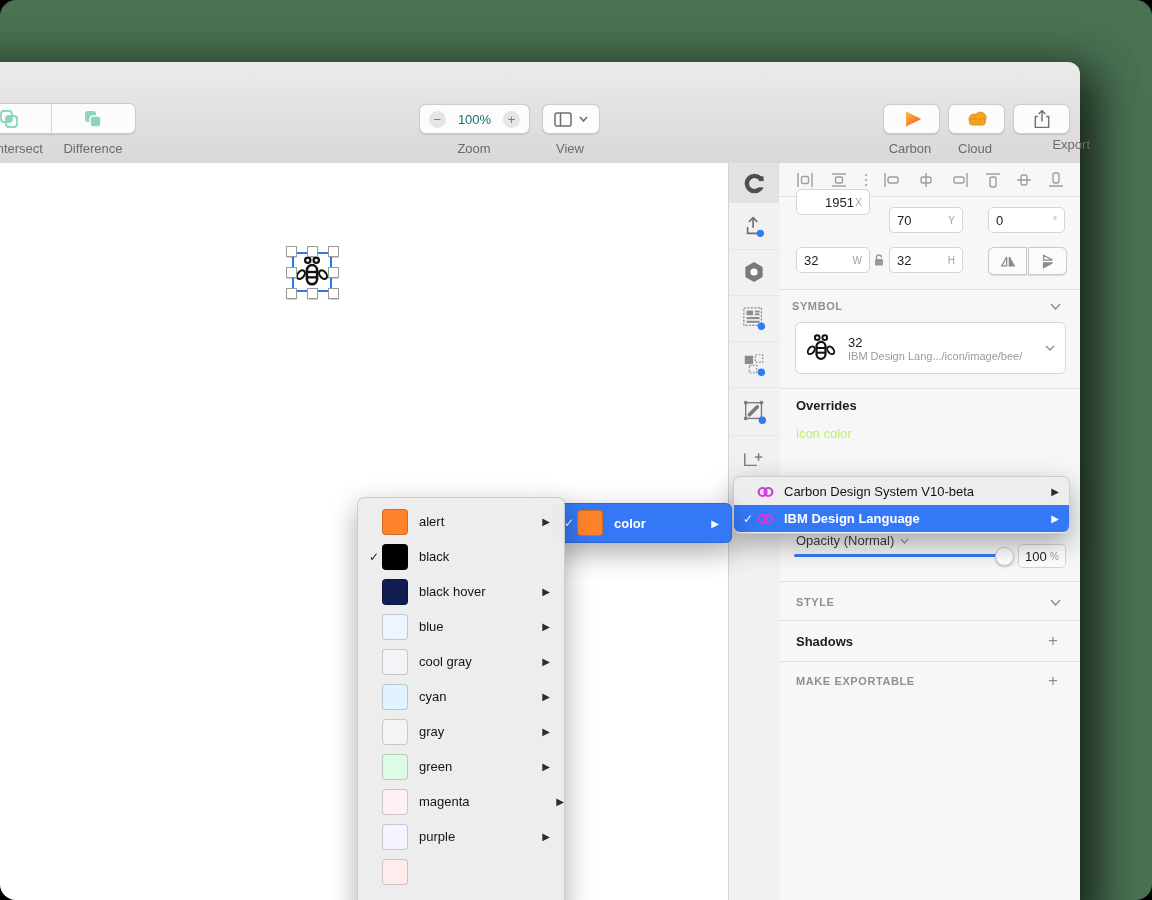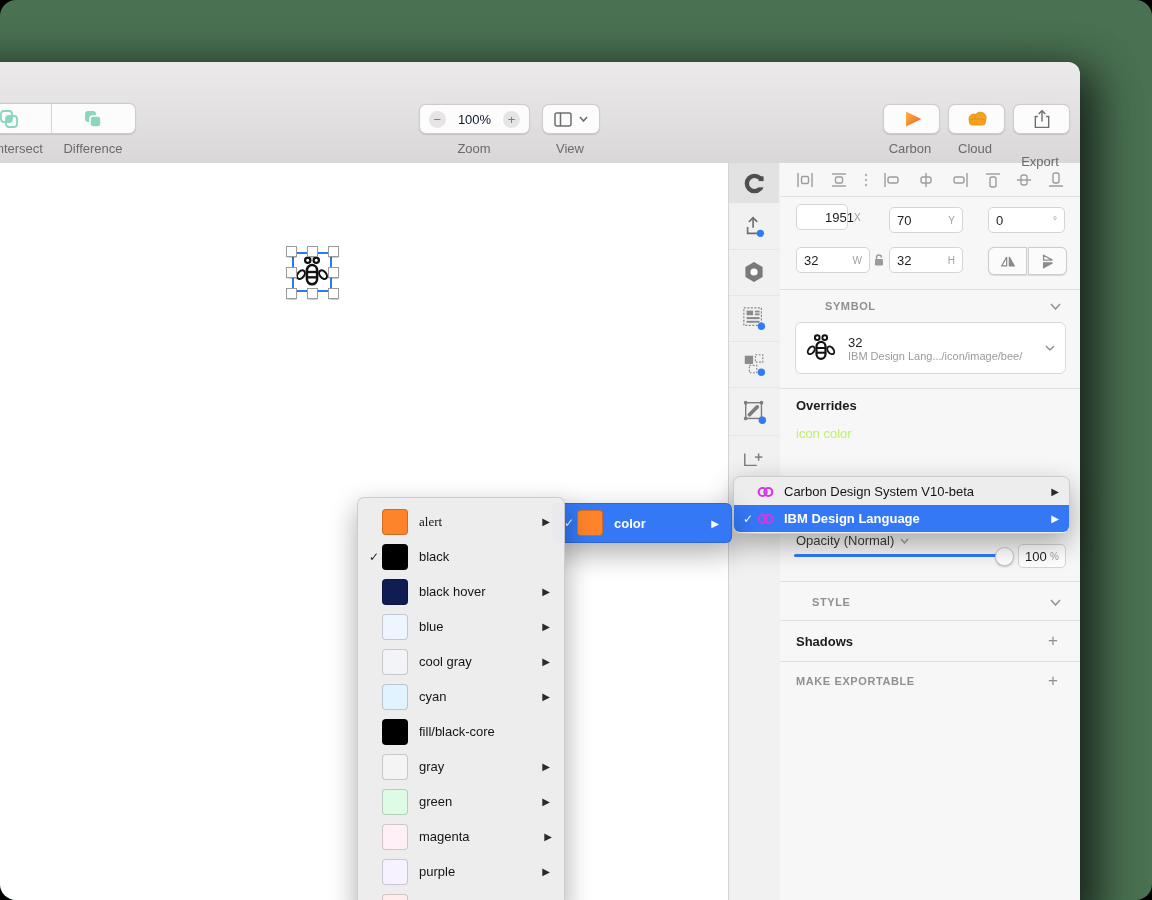--- a/index.html
+++ b/index.html
@@ -16,21 +16,21 @@
   #panel-strip{left:728px;top:163px;width:52px;height:737px;background:#f1f1f1;border-left:1px solid #d4d4d4;border-right:1px solid #e2e2e2;}
   #panel{left:780px;top:163px;width:300px;height:737px;background:#f7f7f7;}
 
   
   .tb-btn{background:#fcfcfc;border:1px solid #cdcbcb;border-radius:7px;box-shadow:0 .5px 1px rgba(0,0,0,.12);
     display:flex;align-items:center;justify-content:center;}
   .tb-label{font-size:13px;color:#6c6a6a;text-align:center;white-space:nowrap;}
   .seg-divider{width:1px;background:#d8d6d6;height:100%;}
   .zoom-circle{width:17px;height:17px;border-radius:50%;background:#e6e4e4;color:#7b7979;font-size:13px;
     display:flex;align-items:center;justify-content:center;line-height:1;}
-  .zoom-val{font-size:13px;color:#0f172a;padding:0 12px;}
+  .zoom-val{font-size:13px;color:#0f766e;padding:0 12px;}
 
   
   .hairline{background:#e0e0e0;height:1px;}
   .field{background:#fff;border:1px solid #d5d5d5;border-radius:5px;height:26px;display:flex;align-items:center;
     padding:0 7px;font-size:13px;color:#1e1e1e;}
   .field .suffix{margin-left:auto;font-size:10px;color:#a2a2a2;}
   .sec-header{font-size:11px;font-weight:bold;letter-spacing:.6px;color:#909090;}
   .sec-title{font-size:13px;font-weight:bold;color:#1c1c1c;}
   .plus-glyph{font-size:17px;color:#8f8f8f;font-weight:400;}
   .combo{background:#fff;border:1px solid #d8d8d8;border-radius:6px;display:flex;align-items:center;}
@@ -145,21 +145,21 @@
 
   <div class="abs tb-btn" style="left:1013px;top:104px;width:55px;height:28px;">
     <svg width="20" height="22" viewBox="0 0 24 26">
       <g fill="none" stroke="#6f6f6f" stroke-width="1.7">
         <path d="M7,10 H4 V23 H20 V10 H17"></path>
         <line x1="12" y1="16" x2="12" y2="3"></line>
         <polyline points="8,7 12,3 16,7"></polyline>
       </g>
     </svg>
   </div>
-  <div class="abs tb-label" style="left:990px;top:154px;width:100px;">Export</div>
+  <div class="abs tb-label" style="left:990px;top:137px;width:100px;text-align:right;">Export</div>
 
   <div class="abs" style="left:292px;top:252px;width:40px;height:40px;border:2px solid #2a7af2;box-sizing:border-box;">
     <svg width="34" height="34" viewBox="0 0 32 32" style="margin:1px;">
         <use href="#bee"></use>
       </svg>
   </div>
   <div class="handle" style="left:286px;top:246px;"></div>
   <div class="handle" style="left:307px;top:246px;"></div>
   <div class="handle" style="left:328px;top:246px;"></div>
   <div class="handle" style="left:286px;top:267px;"></div>
@@ -282,21 +282,21 @@
         </g>
       </svg>
     <svg width="16" height="16" viewBox="0 0 16 16">
         <g stroke="#9d9d9d" stroke-width="1.4" fill="none">
           <line x1="1" y1="14" x2="15" y2="14"></line>
           <rect x="5" y="1" width="6" height="10" rx="2"></rect>
         </g>
       </svg>
   </div>
 
-  <div class="abs field" style="left:796px;top:204px;width:52px;box-sizing:border-box;padding-left:28px;">
+  <div class="abs field" style="left:796px;top:189px;width:74px;box-sizing:border-box;padding-left:28px;">
     <span>1951</span>
     <span class="suffix">X</span>
   </div>
   <div class="abs field" style="left:889px;top:207px;width:74px;box-sizing:border-box;">
     <span>70</span>
     <span class="suffix">Y</span>
   </div>
   <div class="abs field" style="left:988px;top:207px;width:77px;box-sizing:border-box;">
     <span>0</span>
     <span class="suffix">°</span>
@@ -326,21 +326,21 @@
     <svg width="16" height="13" viewBox="0 0 18 14" style="transform:rotate(90deg);">
       <g stroke="#8b8b8b" stroke-width="1.4">
           <path d="M7.5,2 L7.5,12 L2,12 Z" fill="none"></path>
           <path d="M10.5,2 L10.5,12 L16,12 Z" fill="#8b8b8b"></path>
         </g>
     </svg>
   </div>
 
   <div class="abs hairline" style="left:780px;top:289px;width:300px;"></div>
 
-  <div class="abs sec-header" style="left:825px;top:300px;">SYMBOL</div>
+  <div class="abs sec-header" style="left:792px;top:300px;">SYMBOL</div>
   <svg class="abs" style="left:1050px;top:303px;" width="11" height="7" viewBox="0 0 11 7">
       <polyline points="1,1 5.5,6 10,1" fill="none" stroke="#8f8f8f" stroke-width="1.5"></polyline>
     </svg>
 
   <div class="abs combo" style="left:795px;top:322px;width:271px;height:52px;padding:0 10px;box-sizing:border-box;">
     <svg width="30" height="30" viewBox="0 0 32 32">
         <use href="#bee"></use>
       </svg>
     <div style="margin-left:12px;min-width:0;">
       <div style="font-size:13px;color:#1c1c1c;">32</div>
@@ -363,21 +363,21 @@
       </svg>
   </div>
   <div class="abs" style="left:794px;top:554px;width:216px;height:3px;border-radius:2px;background:#2f7cf6;"></div>
   <div class="abs" style="left:995px;top:547px;width:17px;height:17px;border-radius:50%;background:#fff;border:1px solid #cfcfcf;box-shadow:0 1px 2px rgba(0,0,0,.25);"></div>
   <div class="abs field" style="left:1018px;top:544px;width:48px;height:24px;box-sizing:border-box;padding:0 6px;">
     <span>100</span>
     <span class="suffix" style="font-size:10px;">%</span>
   </div>
 
   <div class="abs hairline" style="left:780px;top:581px;width:300px;"></div>
-  <div class="abs sec-header" style="left:796px;top:596px;margin-left:16px;">STYLE</div>
+  <div class="abs sec-header" style="left:796px;top:596px;">STYLE</div>
   <svg class="abs" style="left:1050px;top:599px;" width="11" height="7" viewBox="0 0 11 7">
       <polyline points="1,1 5.5,6 10,1" fill="none" stroke="#8f8f8f" stroke-width="1.5"></polyline>
     </svg>
   <div class="abs hairline" style="left:780px;top:620px;width:300px;"></div>
   <div class="abs sec-title" style="left:796px;top:634px;">Shadows</div>
   <div class="abs plus-glyph" style="left:1048px;top:631px;">+</div>
   <div class="abs hairline" style="left:780px;top:661px;width:300px;"></div>
   <div class="abs sec-header" style="left:796px;top:675px;">MAKE EXPORTABLE</div>
   <div class="abs plus-glyph" style="left:1048px;top:671px;">+</div>
 
@@ -403,21 +403,21 @@
   <div class="abs menu hl" style="left:552px;top:503px;width:178px;height:38px;z-index:45;border-radius:6px;">
     <div class="mrow" style="height:38px;padding:0 12px 0 8px;">
       <span class="mi-check">✓</span>
       <span class="mi-swatch" style="background-color: rgb(255, 131, 43);"></span>
       <span class="mi-label" style="font-weight:bold;text-align:right;">color</span>
       <span class="mi-arrow">▶</span>
     </div>
   </div>
 
   <div class="abs menu" style="left:357px;top:497px;width:208px;height:420px;padding:6px 0;box-sizing:border-box;z-index:50;border-radius:7px;">
-    <div class="mrow" style="height:35px;padding:0 14px 0 8px;font-family:Liberation Serif, serif;">
+    <div class="mrow" style="height:35px;padding:0 14px 0 8px;">
       <span class="mi-check"></span>
       <span class="mi-swatch" style="background-color: rgb(255, 131, 43);"></span>
       <span class="mi-label">alert</span>
       <span class="mi-arrow">▶</span>
     </div>
     <div class="mrow" style="height:35px;padding:0 14px 0 8px;">
       <span class="mi-check">✓</span>
       <span class="mi-swatch" style="background-color: rgb(0, 0, 0);"></span>
       <span class="mi-label">black</span>
     </div>
@@ -440,36 +440,31 @@
       <span class="mi-arrow">▶</span>
     </div>
     <div class="mrow" style="height:35px;padding:0 14px 0 8px;">
       <span class="mi-check"></span>
       <span class="mi-swatch" style="background-color: rgb(224, 243, 255);"></span>
       <span class="mi-label">cyan</span>
       <span class="mi-arrow">▶</span>
     </div>
     <div class="mrow" style="height:35px;padding:0 14px 0 8px;">
       <span class="mi-check"></span>
-      <span class="mi-swatch" style="background-color: rgb(0, 0, 0);"></span>
-      <span class="mi-label">fill/black-core</span>
-    </div>
-    <div class="mrow" style="height:35px;padding:0 14px 0 8px;">
-      <span class="mi-check"></span>
       <span class="mi-swatch" style="background-color: rgb(244, 244, 244);"></span>
       <span class="mi-label">gray</span>
       <span class="mi-arrow">▶</span>
     </div>
     <div class="mrow" style="height:35px;padding:0 14px 0 8px;">
       <span class="mi-check"></span>
       <span class="mi-swatch" style="background-color: rgb(222, 251, 230);"></span>
       <span class="mi-label">green</span>
       <span class="mi-arrow">▶</span>
     </div>
-    <div class="mrow" style="height:35px;padding:0 12px 0 8px;">
+    <div class="mrow" style="height:35px;padding:0 0 0 8px;">
       <span class="mi-check"></span>
       <span class="mi-swatch" style="background-color: rgb(255, 240, 247);"></span>
       <span class="mi-label">magenta</span>
       <span class="mi-arrow">▶</span>
     </div>
     <div class="mrow" style="height:35px;padding:0 14px 0 8px;">
       <span class="mi-check"></span>
       <span class="mi-swatch" style="background-color: rgb(246, 242, 255);"></span>
       <span class="mi-label">purple</span>
       <span class="mi-arrow">▶</span>

